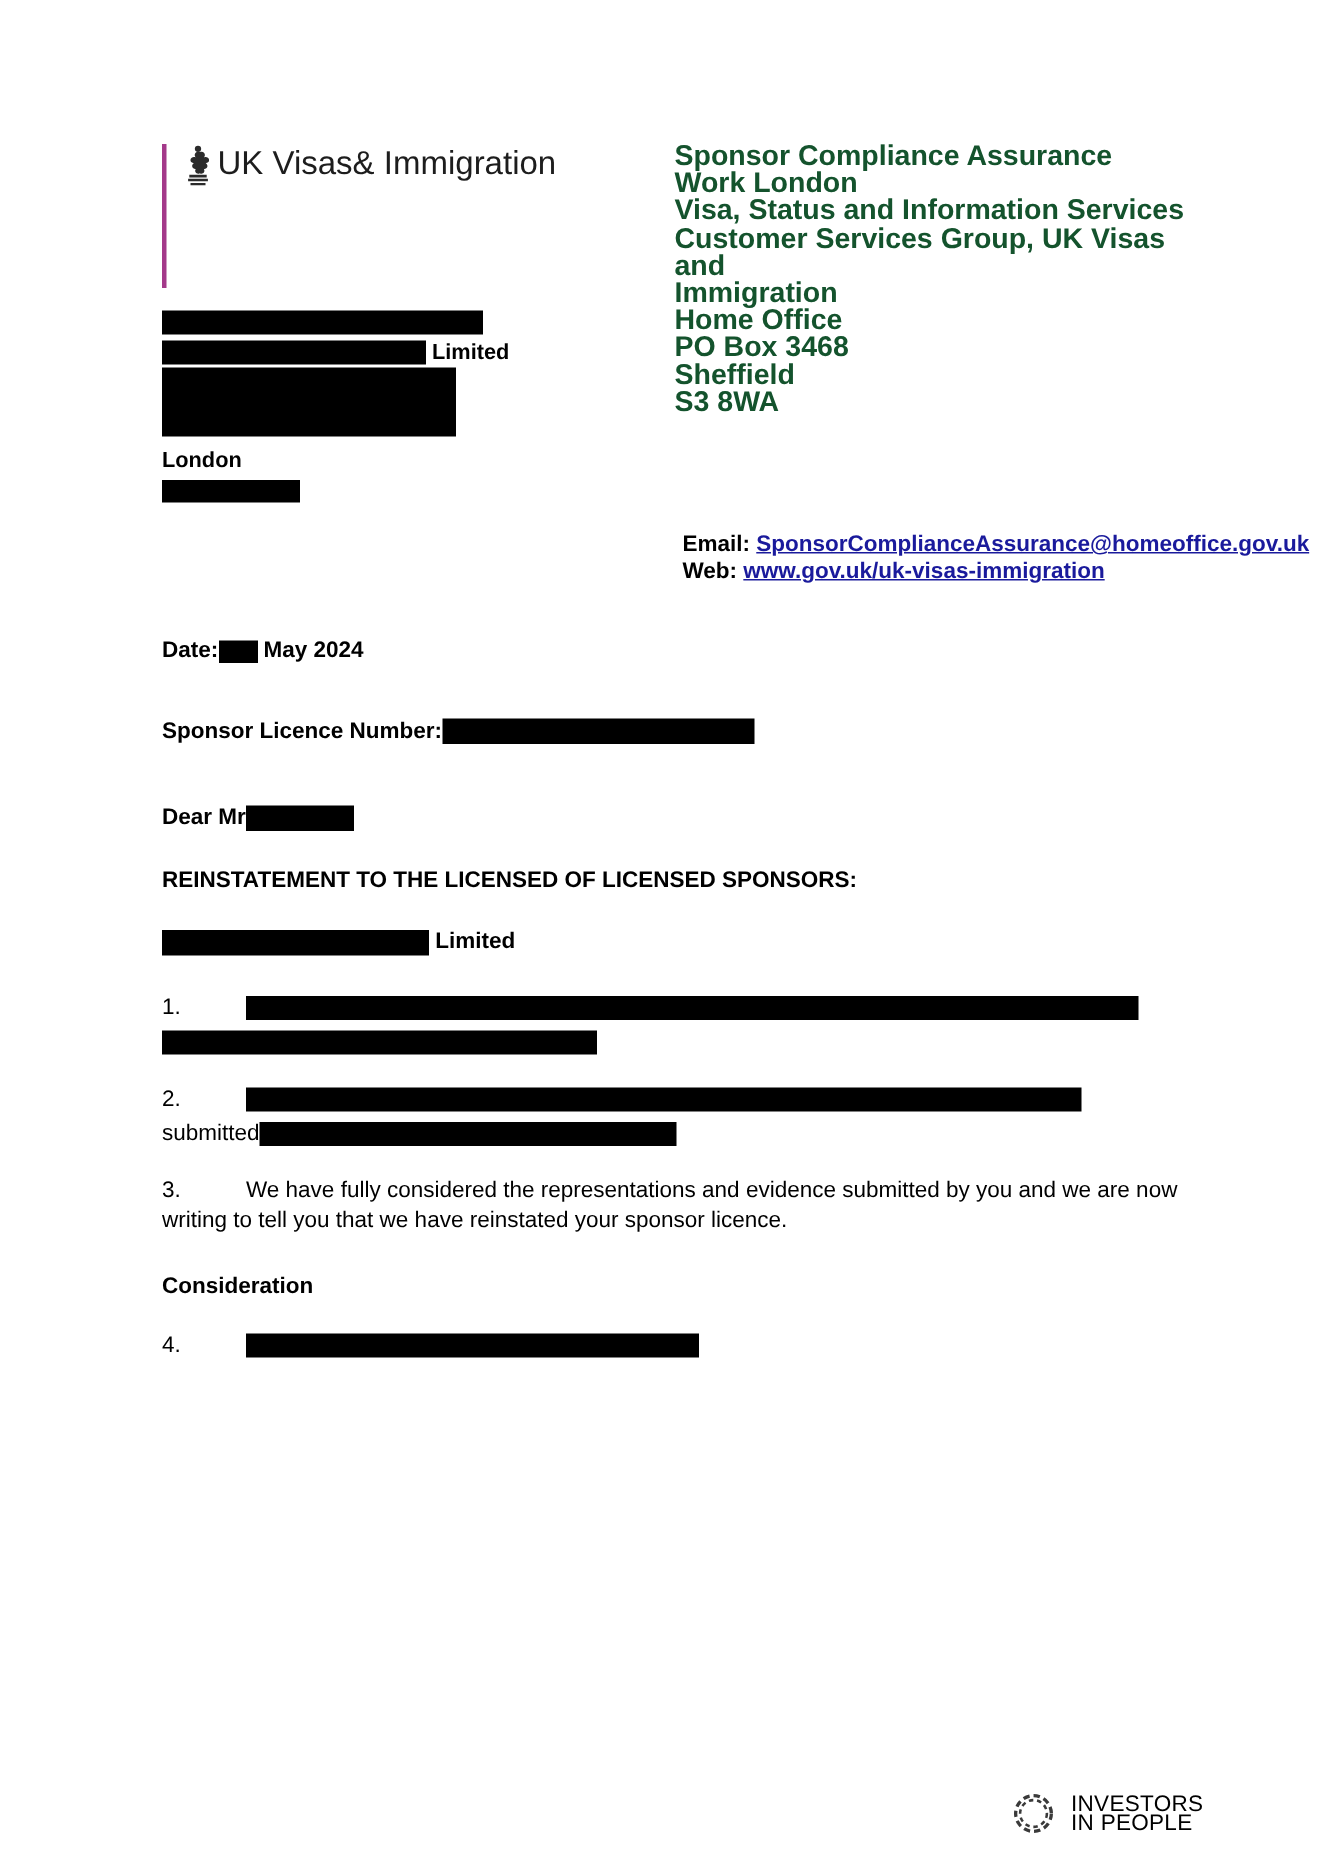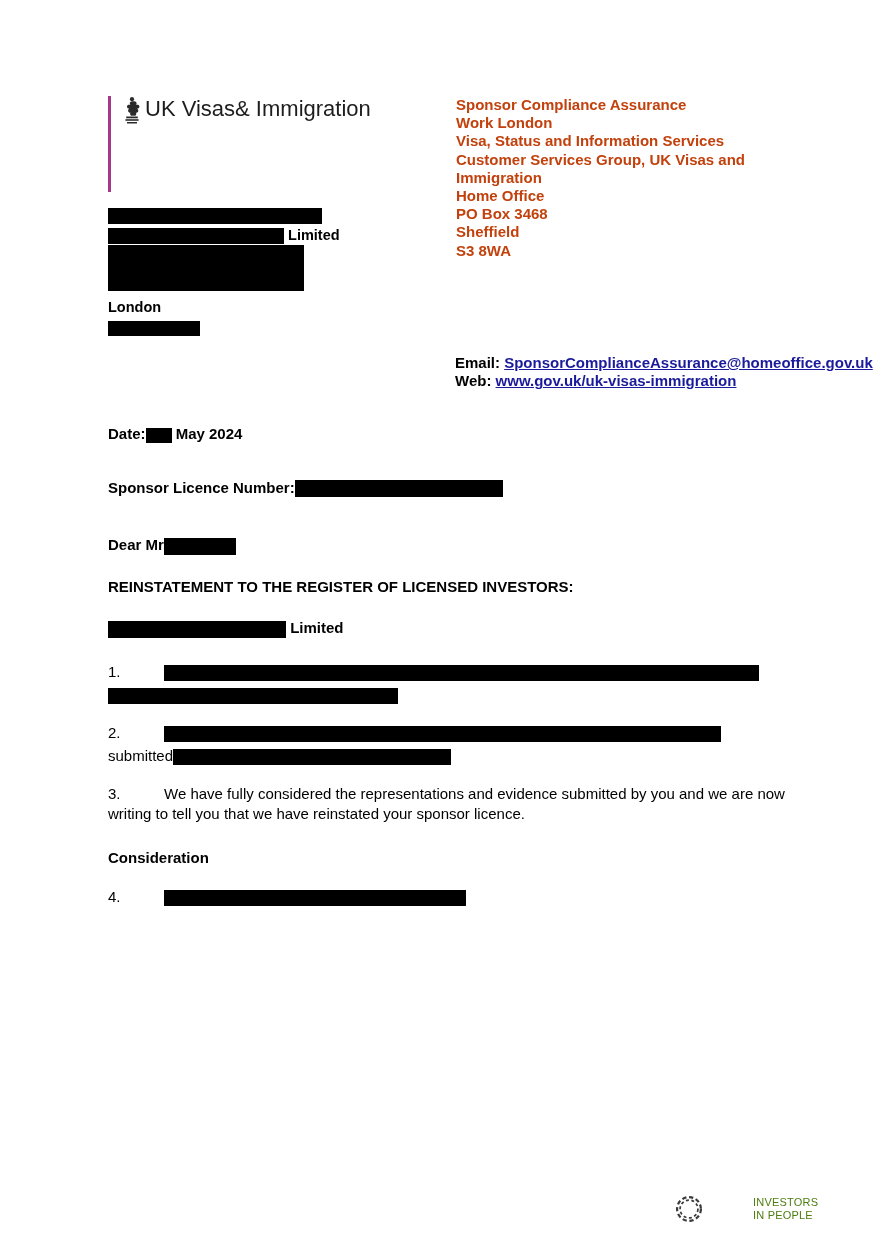--- a/index.html
+++ b/index.html
@@ -53,24 +53,24 @@
     letter-spacing: 0px;
   }
   .logo-line1, .logo-line2 {
     font-size: 22px;
     line-height: 26px;
     color: #1d1d1d;
     font-weight: 400;
   }
   .address-block {
     margin-left: 48px;
-    font-size: 15px;
+    font-size: 19px;
     line-height: 18.2px;
     font-weight: bold;
-    color: #c2410c;
+    color: #14532d;
   }
 
   
   .recipient {
     position: absolute;
     left: 108px;
     top: 205px;
     width: 320px;
     font-size: 14.5px;
     font-weight: bold;
@@ -158,25 +158,24 @@
     top: 1192px;
     display: flex;
     align-items: center;
   }
   .iip-mark {
     width: 34px;
     height: 34px;
     margin-right: 8px;
   }
   .iip-text {
-    font-size: 11px;
+    font-size: 15px;
     line-height: 13.5px;
-    color: #4d7c0f;
+    color: #000000;
     letter-spacing: 0.2px;
-    margin-left: 39px;
   }
 </style>
 </head>
 <body>
 
 <div class="page">
 
   <div class="header">
     <div class="logo-block">
       <div class="logo-bar"></div>
@@ -243,21 +242,21 @@
     </div>
 
     <div class="slref">
       <span>Sponsor Licence Number:</span><span class="redact" style="width:208px;height:17px;"></span>
     </div>
 
     <div class="dear">
       <span>Dear Mr</span><span class="redact" style="width:72px;height:17px;"></span>
     </div>
 
-    <div class="subject">REINSTATEMENT TO THE REGISTER OF LICENSED INVESTORS:</div>
+    <div class="subject">REINSTATEMENT TO THE LICENSED OF LICENSED SPONSORS:</div>
 
     <div class="company">
       <span class="redact" style="width:178px;height:17px;"></span><span> Limited</span>
     </div>
 
     <div class="para">
       <span class="num">1.</span><span class="redact" style="width:595px;height:16px;"></span>
       <div style="margin-top:3px;">
         <span class="redact" style="width:290px;height:16px;"></span>
       </div>

